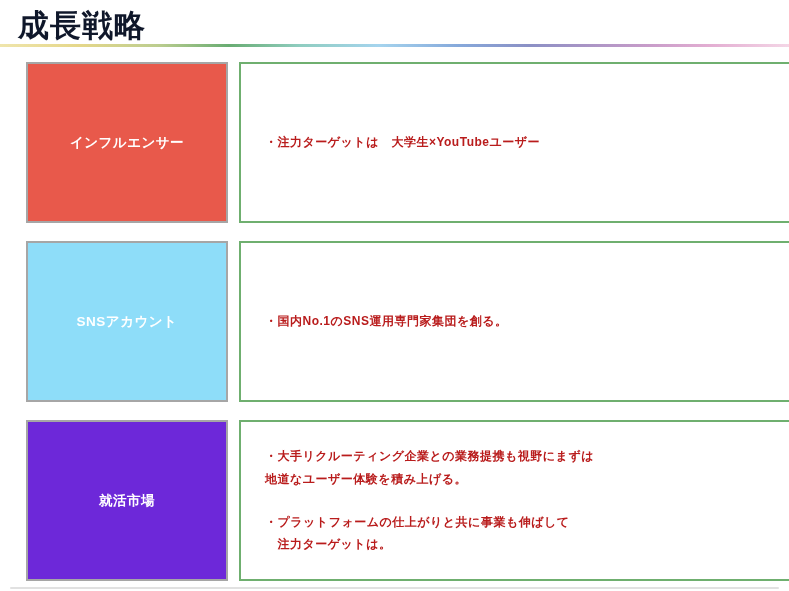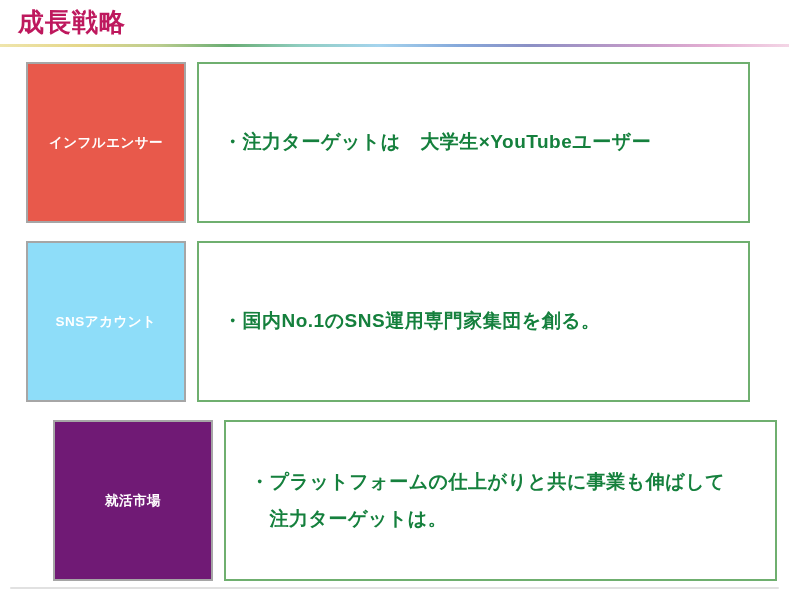--- a/index.html
+++ b/index.html
@@ -12,23 +12,23 @@
     position: relative;
     width: 789px;
     height: 591px;
     background: #ffffff;
     overflow: hidden;
   }
   .slide-title {
     position: absolute;
     left: 18px;
     top: 5px;
-    font-size: 26px;
+    font-size: 31px;
     font-weight: bold;
-    color: #be185d;
+    color: #0f172a;
     letter-spacing: 1px;
   }
   .accent-line {
     position: absolute;
     top: 44px;
     left: 0;
     width: 789px;
     height: 3px;
   }
   .rows {
@@ -37,21 +37,21 @@
     left: 26px;
     display: flex;
     flex-direction: column;
     gap: 18px;
   }
   .row {
     display: flex;
     height: 161px;
   }
   .label-box {
-    width: 160px;
+    width: 202px;
     height: 100%;
     box-sizing: border-box;
     border: 2px solid #a6a6a6;
     display: flex;
     align-items: center;
     justify-content: center;
     text-align: center;
     color: #ffffff;
     font-weight: bold;
     font-size: 13.5px;
@@ -64,23 +64,23 @@
     box-sizing: border-box;
     border: 2px solid #6faf6f;
     background: #ffffff;
     display: flex;
     flex-direction: column;
     justify-content: center;
     padding: 0 24px;
   }
   .bullet {
     margin: 10px 0;
-    font-size: 19px;
+    font-size: 12px;
     font-weight: bold;
-    color: #15803d;
+    color: #b91c1c;
     line-height: 1.9;
     white-space: pre-line;
     letter-spacing: 0.5px;
   }
   .bottom-shadow {
     position: absolute;
     bottom: 2px;
     left: 10px;
     right: 10px;
     height: 2px;
@@ -108,22 +108,24 @@
     </div>
 
     <div class="row">
       <div class="label-box" style="background: rgb(142, 221, 249); text-align: center;">SNSアカウント</div>
       <div class="content-box">
         <p class="bullet">・国内No.1のSNS運用専門家集団を創る。</p>
       </div>
     </div>
 
     <div class="row">
-      <div class="label-box" style="background: #701a75; margin-left: 27px;">就活市場</div>
+      <div class="label-box" style="background: #6d28d9;">就活市場</div>
       <div class="content-box">
+        <p class="bullet">・大手リクルーティング企業との業務提携も視野にまずは
+地道なユーザー体験を積み上げる。</p>
         <p class="bullet">・プラットフォームの仕上がりと共に事業も伸ばして
 　注力ターゲットは。</p>
       </div>
     </div>
 
   </div>
 
   <div class="bottom-shadow"></div>
 </div>
 

